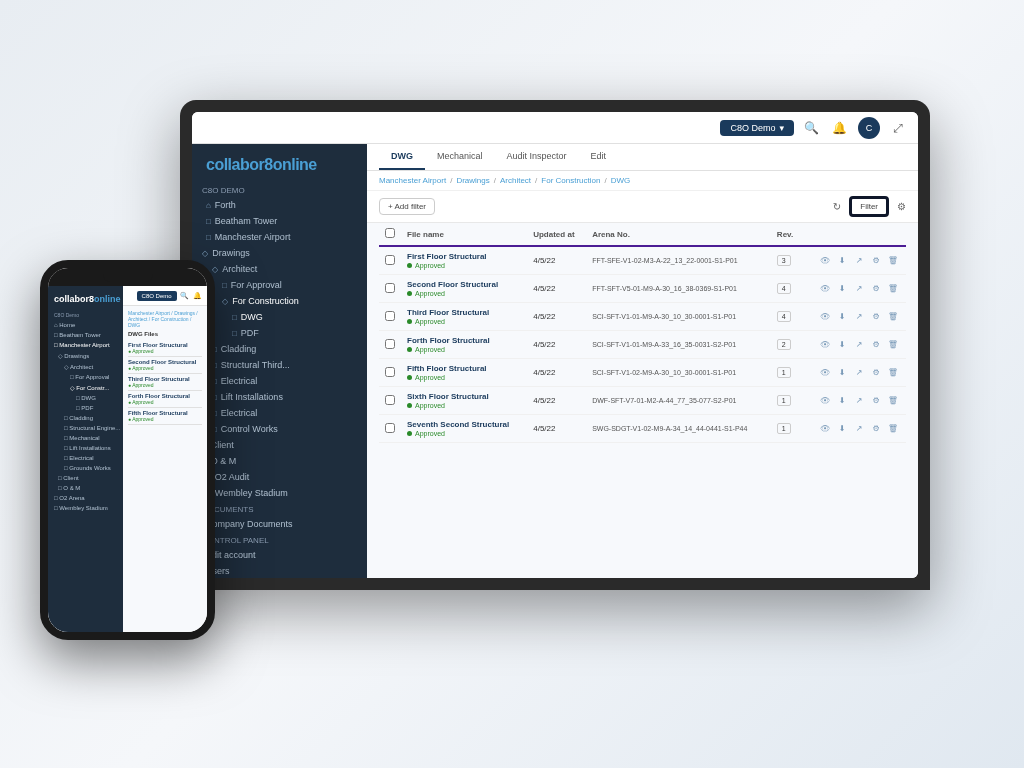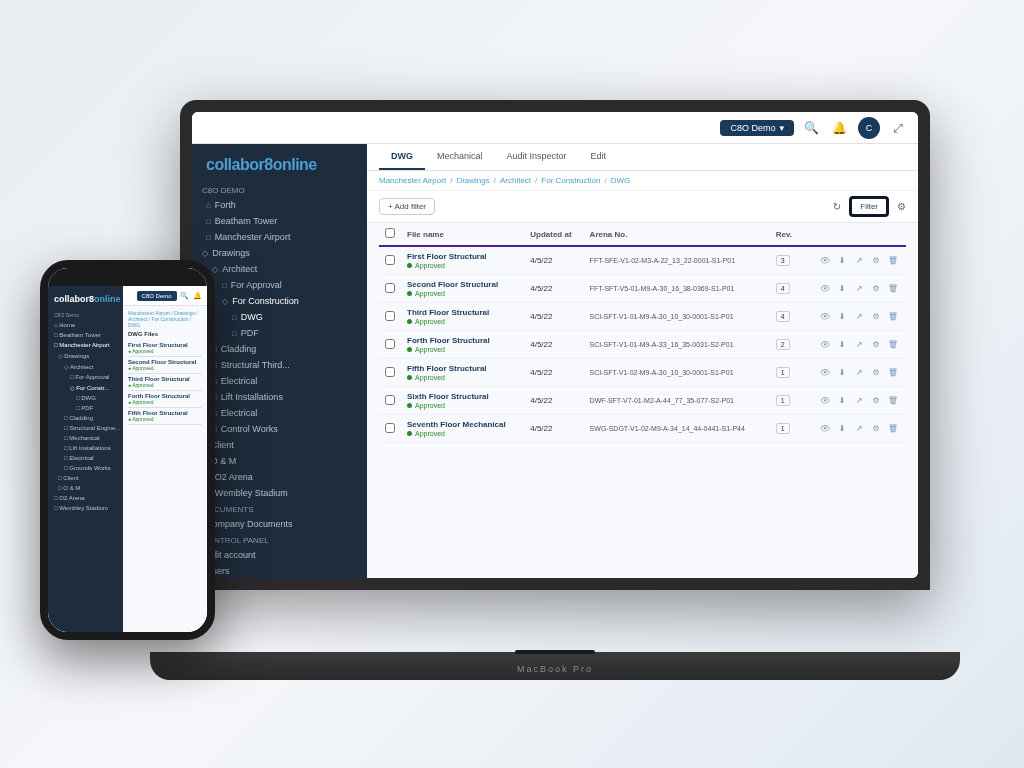--- a/index.html
+++ b/index.html
@@ -561,21 +561,21 @@
           <div class="sidebar-item tree-indent">
             <span class="icon">□</span>
             <span>Client</span>
           </div>
           <div class="sidebar-item tree-indent">
             <span class="icon">□</span>
             <span>O &amp; M</span>
           </div>
           <div class="sidebar-item">
             <span class="icon">□</span>
-            <span>O2 Arena</span>
+            <span>O2 Audit</span>
           </div>
           <div class="sidebar-item">
             <span class="icon">□</span>
             <span>Wembley Stadium</span>
           </div>
 
           <div class="sidebar-section">Documents</div>
           <div class="sidebar-item">
             <span>Company Documents</span>
           </div>
@@ -813,21 +813,21 @@
           <span class="row-action-icon">🗑</span>
         </div>
       </td>
     </tr>
                   <tr>
       <td class="checkbox-cell">
         <input type="checkbox" style="">
       </td>
       <td>
         <div class="file-name-cell">
-          <span class="file-title">Seventh Floor Mechanical</span>
+          <span class="file-title">Seventh Second Structural</span>
           <span class="status-badge">
             <span class="status-dot"></span>
             Approved
           </span>
         </div>
       </td>
       <td>4/5/22</td>
       <td style="font-size:7px;color:#555;">SWG-SDGT-V1-02-M9-A-34_14_44-0441-S1-P44</td>
       <td>
         <span style="border:1px solid #ccc;padding:1px 4px;border-radius:2px;font-size:7px;">1</span>
@@ -843,24 +843,20 @@
       </td>
     </tr>
                 </tbody>
             </table>
           </div>
         </div>
       </div>
     </div>
   </div>
 
-  <div class="laptop-base">
-    <div class="laptop-notch"></div>
-    <div class="laptop-label">MacBook Pro</div>
-  </div>
 </div>
 
 <div class="phone">
   <div class="phone-body">
     <div class="phone-notch-bar">
       <div class="phone-notch"></div>
     </div>
     <div class="phone-screen">
 
       <div class="phone-sidebar">

